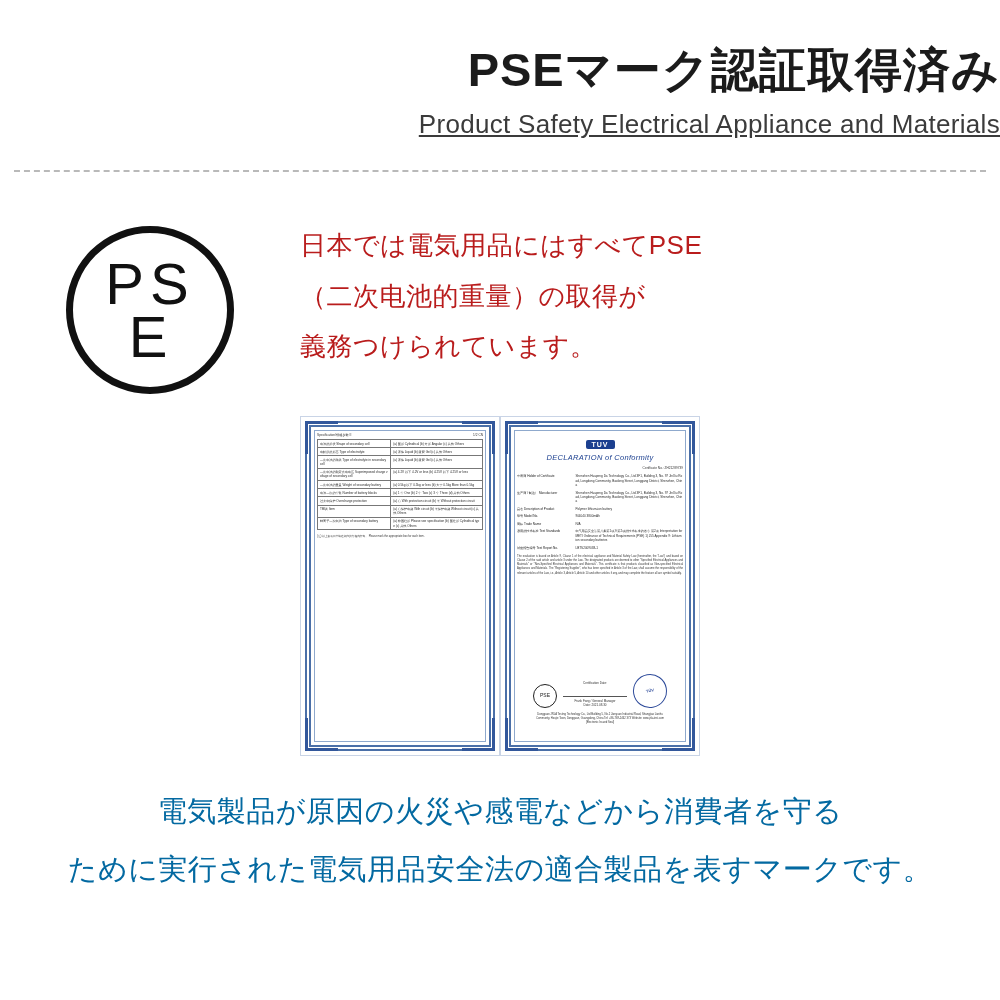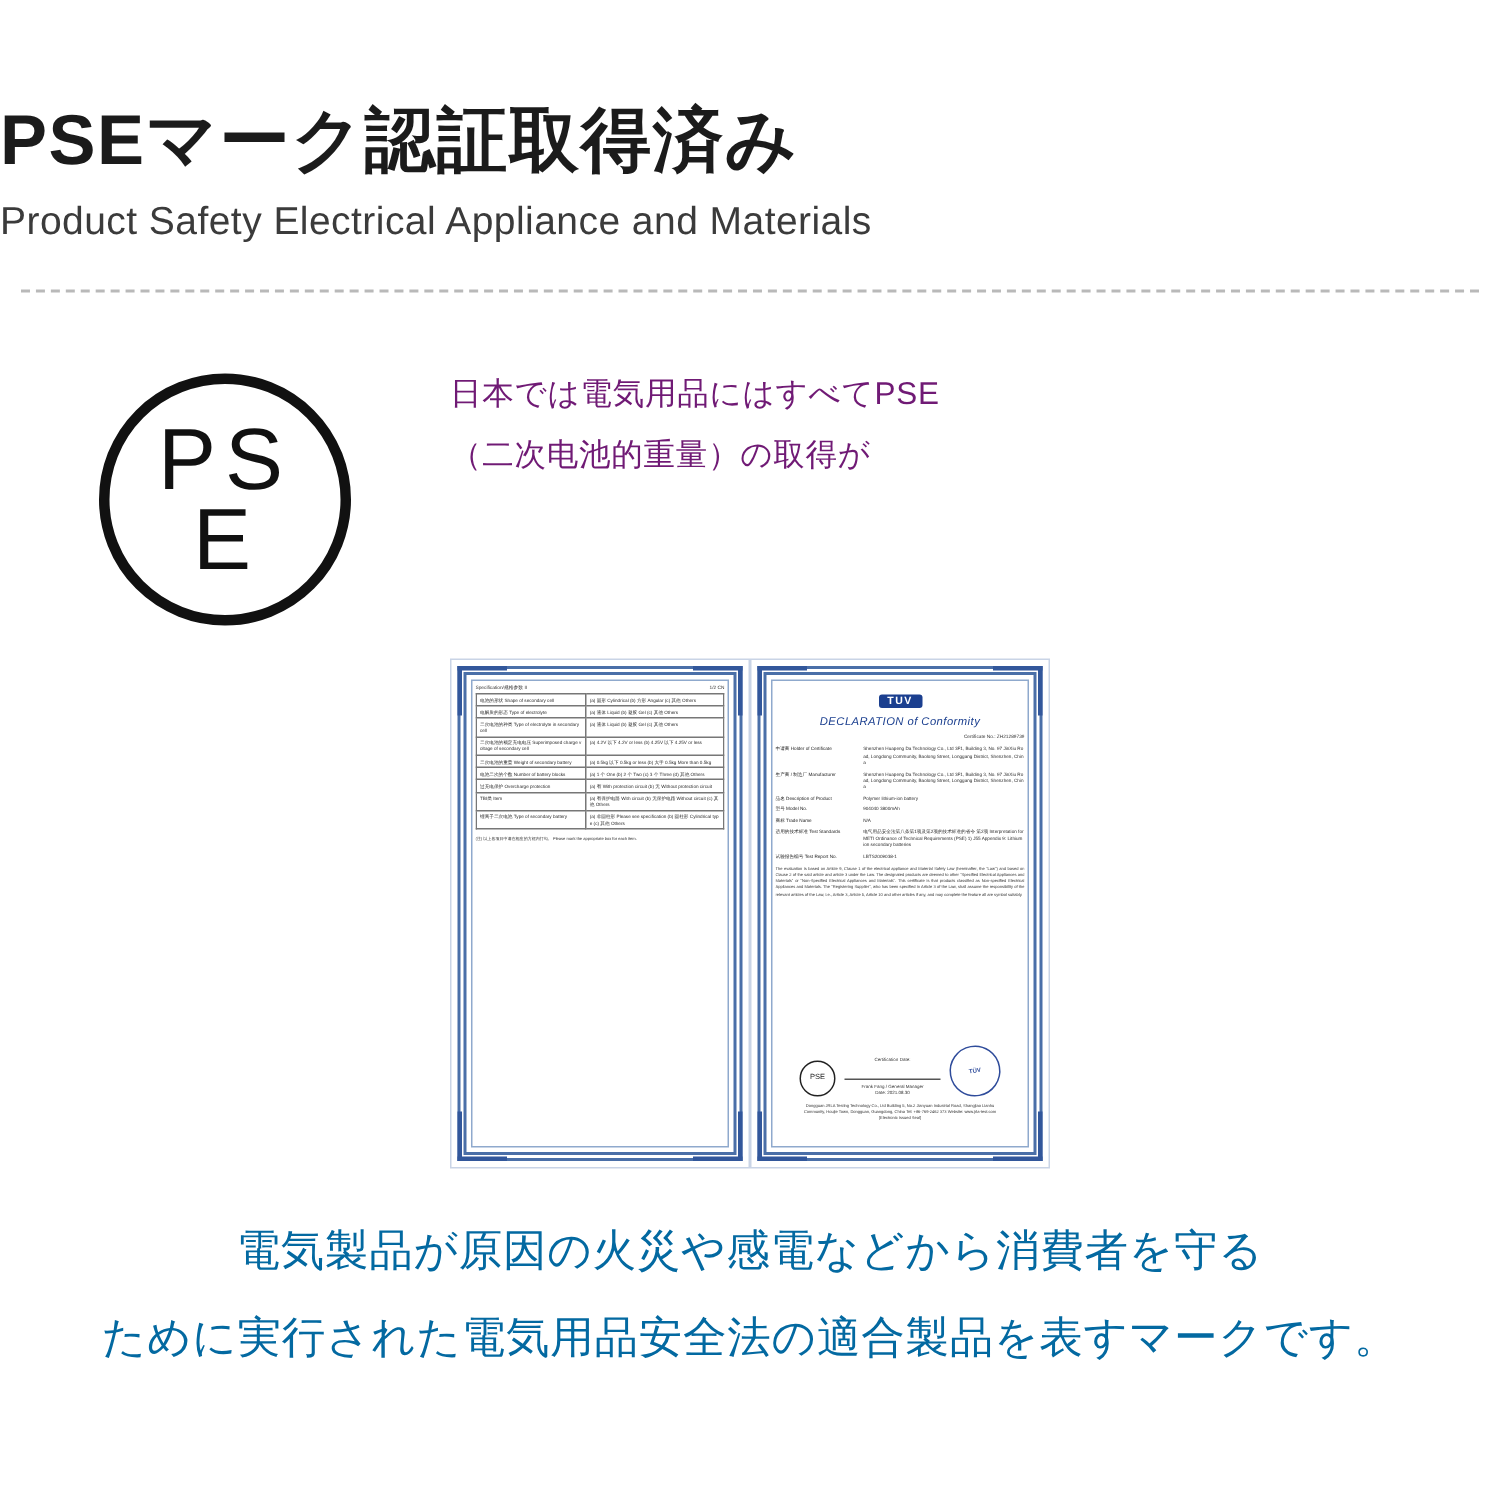--- a/index.html
+++ b/index.html
@@ -16,36 +16,37 @@
   }
   .page {
     position: relative;
     width: 1000px;
     height: 1000px;
     box-sizing: border-box;
   }
 
   
   .header {
-    padding-top: 66px;
-    text-align: left;
+    padding-top: 43px;
+    text-align: right;
   }
   .header-title {
     font-size: 47px;
     font-weight: bold;
     letter-spacing: 1px;
     color: #1b1b1b;
     line-height: 1.15;
   }
   .header-subtitle {
     margin-top: 12px;
     font-size: 26px;
     font-weight: normal;
     color: #3b3b3b;
     letter-spacing: 0.3px;
+    text-decoration: underline;
   }
 
   .divider {
     margin: 30px 14px 0 14px;
     border-top: 2px dashed #b9b9b9;
     height: 0;
   }
 
   
   .intro {
@@ -86,23 +87,23 @@
     gap: 4px;
     margin-left: -4px;
   }
   .pse-mark .row-bottom {
     margin-left: -2px;
   }
 
   .intro-text {
     flex: 1;
     padding-right: 60px;
-    font-size: 21px;
+    font-size: 26px;
     line-height: 1.95;
-    color: #701a75;
+    color: #b91c1c;
     letter-spacing: 0.5px;
   }
   .intro-text div {
     white-space: nowrap;
   }
 
   
   .cert-wrap {
     display: flex;
     justify-content: center;
@@ -322,20 +323,21 @@
             <span>P</span>
             <span>S</span>
           </div>
           <div class="row-bottom">E</div>
         </div>
       </div>
     </div>
     <div class="intro-text">
       <div>日本では電気用品にはすべてPSE</div>
       <div>（二次电池的重量）の取得が</div>
+      <div>義務つけられています。</div>
     </div>
   </div>
 
   <div class="cert-wrap">
     <div class="cert">
 
       <div class="cert-page">
         <div class="cert-frame"></div>
         <div class="cert-corner c-tl"></div>
         <div class="cert-corner c-tr"></div>

